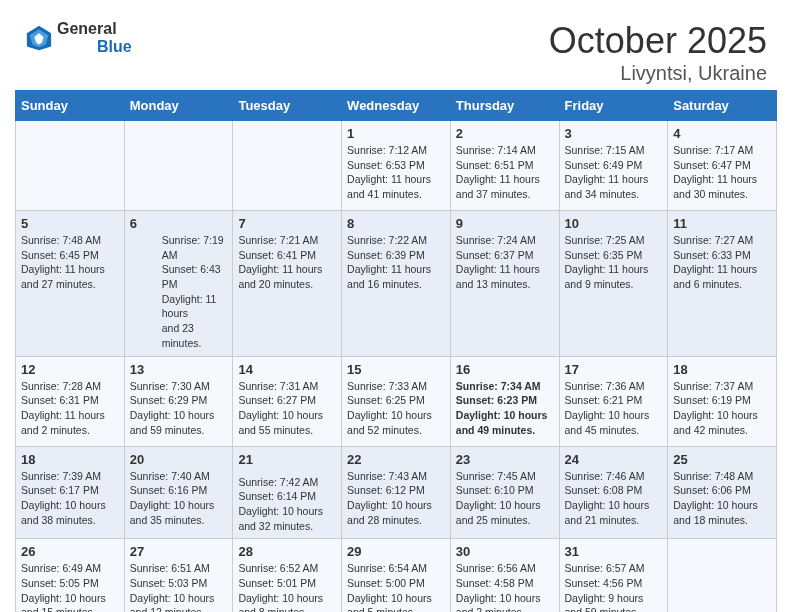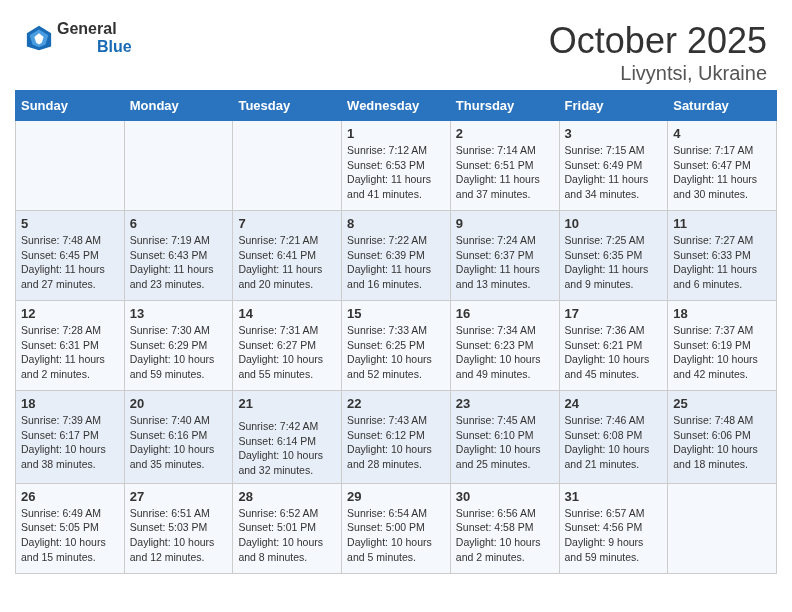--- a/index.html
+++ b/index.html
@@ -157,21 +157,21 @@
       <tr>
         <td>
           <span class="day-num">5</span>
           <div class="day-info" style="white-space: pre-line;">Sunrise: 7:48 AM
 Sunset: 6:45 PM
 Daylight: 11 hours
 and 27 minutes.</div>
         </td>
         <td>
           <span class="day-num">6</span>
-          <div class="day-info" style="white-space: pre-line;">Sunrise: 7:19 AM
+          <div class="day-info" style="white-space: pre-line; margin-left: 32px;">Sunrise: 7:19 AM
 Sunset: 6:43 PM
 Daylight: 11 hours
 and 23 minutes.</div>
         </td>
         <td>
           <span class="day-num">7</span>
           <div class="day-info" style="white-space: pre-line;">Sunrise: 7:21 AM
 Sunset: 6:41 PM
 Daylight: 11 hours
 and 20 minutes.</div>
@@ -229,21 +229,21 @@
         </td>
         <td>
           <span class="day-num">15</span>
           <div class="day-info" style="white-space: pre-line;">Sunrise: 7:33 AM
 Sunset: 6:25 PM
 Daylight: 10 hours
 and 52 minutes.</div>
         </td>
         <td>
           <span class="day-num">16</span>
-          <div class="day-info" style="white-space: pre-line;">Sunrise: 7:34 AM
+          <div class="day-info" style="white-space: pre-line; font-weight: bold;">Sunrise: 7:34 AM
 Sunset: 6:23 PM
 Daylight: 10 hours
 and 49 minutes.</div>
         </td>
         <td>
           <span class="day-num">17</span>
           <div class="day-info" style="white-space: pre-line;">Sunrise: 7:36 AM
 Sunset: 6:21 PM
 Daylight: 10 hours
 and 45 minutes.</div>

